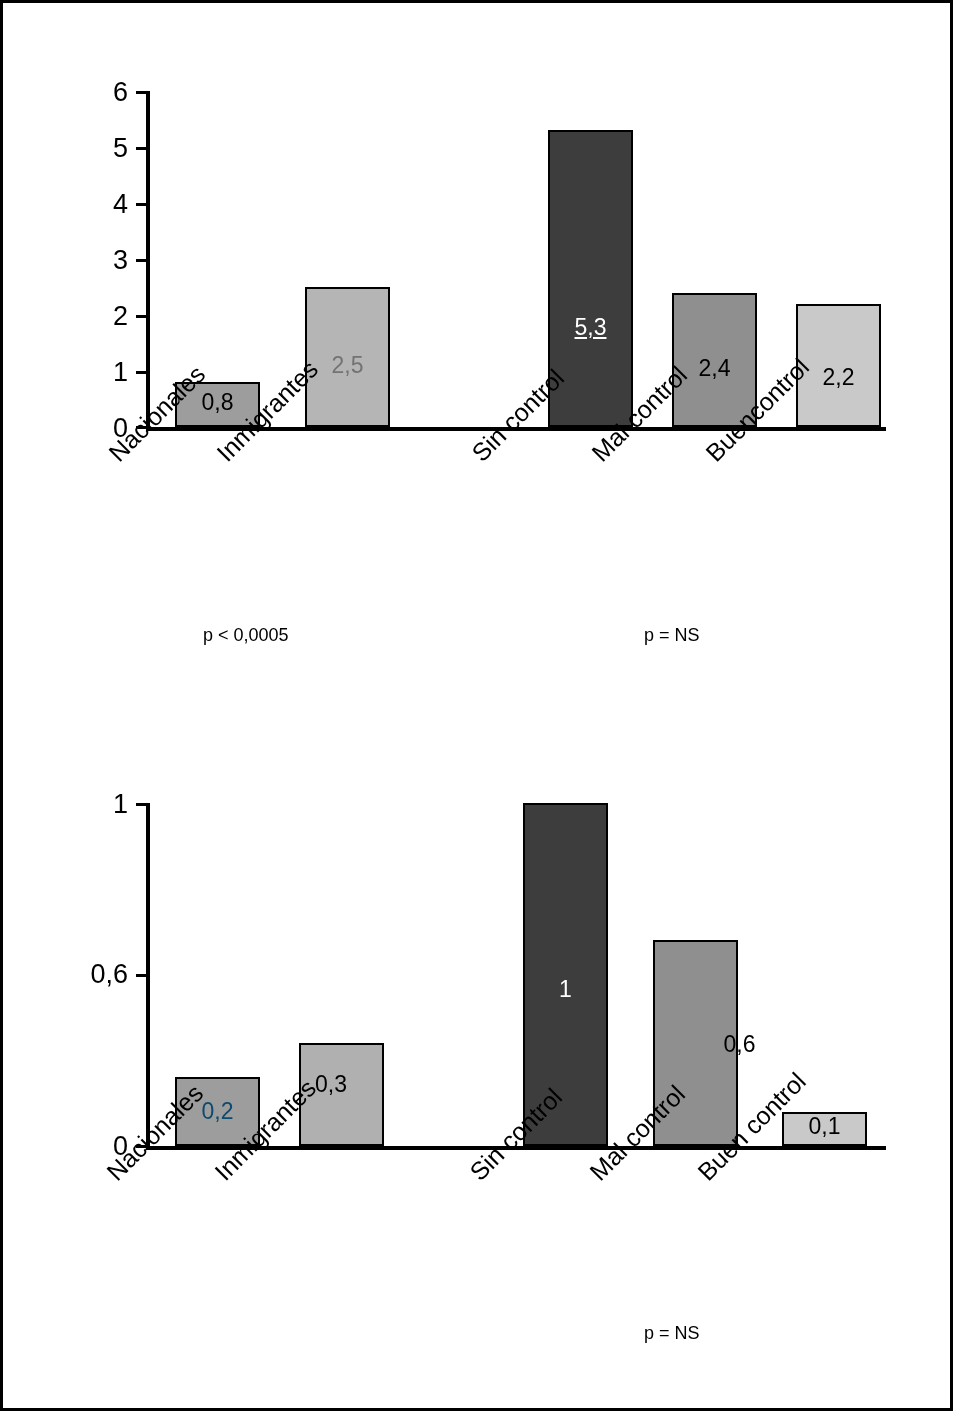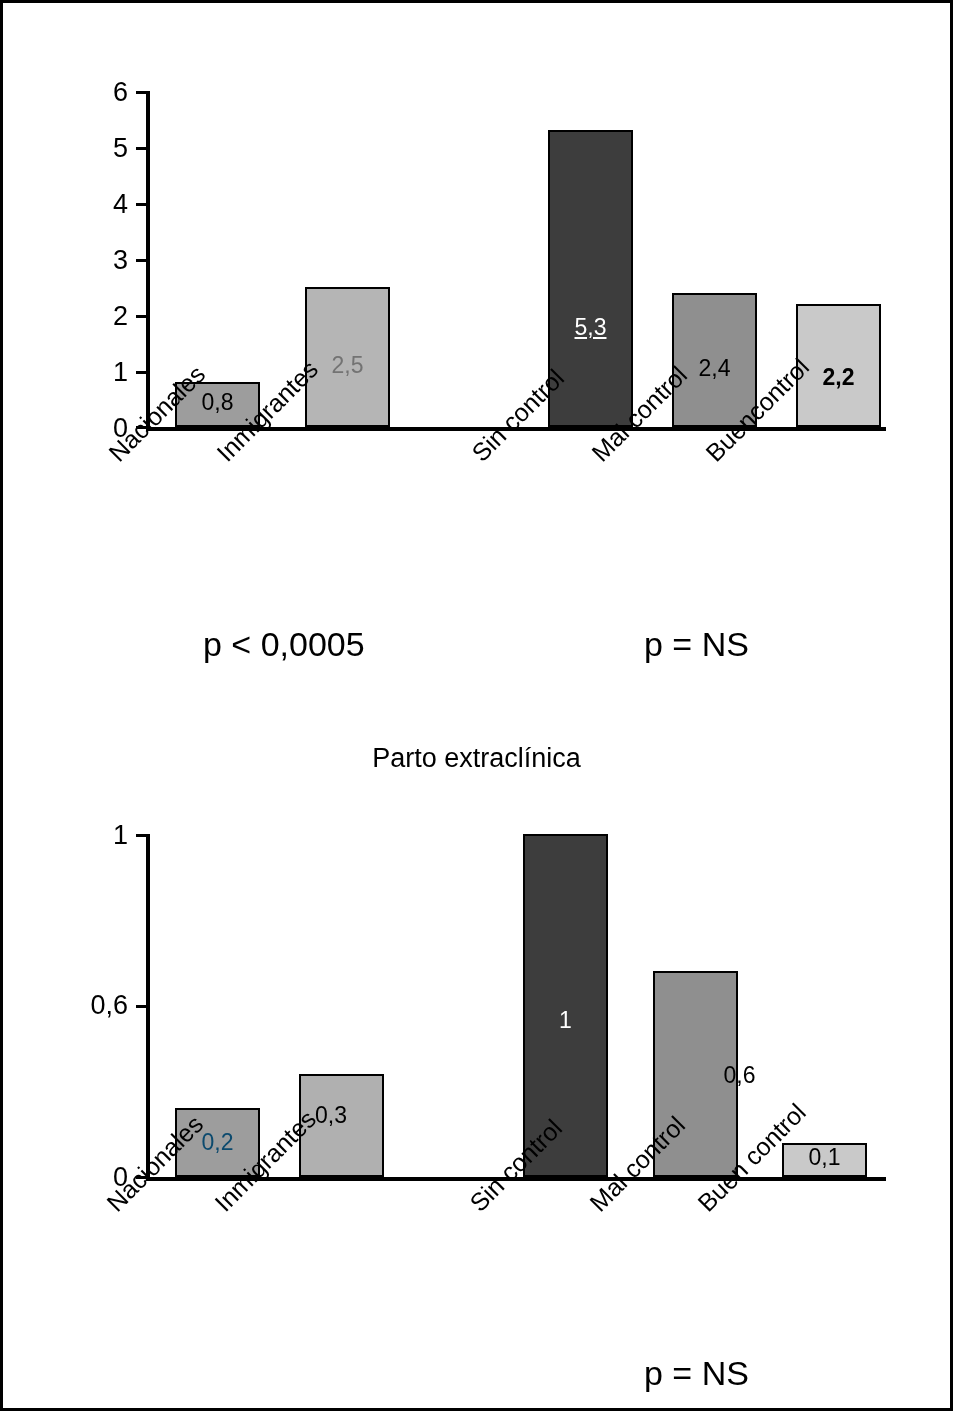--- a/index.html
+++ b/index.html
@@ -70,21 +70,21 @@
   }
   .cat-label {
     position: absolute;
     font-size: 25px;
     white-space: nowrap;
     transform-origin: left top;
     transform: rotate(-45deg);
   }
   .pnote {
     position: absolute;
-    font-size: 34px;
+    font-size: 18px;
     white-space: nowrap;
   }
 </style>
 </head>
 <body>
 
 <div id="page">
 
   <div class="chart-block" style="top:36px;">
 
@@ -117,37 +117,36 @@
       <div class="bar" style="left:302px; top:248px; width:85px; height:140px; background:#b5b5b5;"></div>
       <div class="bar-value" style="left:302px; top:315px; width:85px; color:#737373;">2,5</div>
 
       <div class="bar" style="left:545px; top:91px; width:85px; height:297px; background:#3d3d3d;"></div>
       <div class="bar-value" style="left:545px; top:277px; width:85px; color:#ffffff;text-decoration:underline;">5,3</div>
 
       <div class="bar" style="left:669px; top:254px; width:85px; height:134px; background:#8f8f8f;"></div>
       <div class="bar-value" style="left:669px; top:318px; width:85px; color:#000000;">2,4</div>
 
       <div class="bar" style="left:793px; top:265px; width:85px; height:123px; background:#c9c9c9;"></div>
-      <div class="bar-value" style="left:793px; top:327px; width:85px; color:#000000;font-weight:bold;">2,2</div>
+      <div class="bar-value" style="left:793px; top:327px; width:85px; color:#000000;">2,2</div>
 
       <div class="cat-label" style="left:100px; top:408px;">Nacionales</div>
       <div class="cat-label" style="left:208px; top:408px;">Inmigrantes</div>
       <div class="cat-label" style="left:463px; top:408px;">Sin control</div>
       <div class="cat-label" style="left:583px; top:408px;">Mal control</div>
       <div class="cat-label" style="left:697px; top:408px;">Buencontrol</div>
 
       <div class="pnote" style="left:200px; top:586px;">p &lt; 0,0005</div>
       <div class="pnote" style="left:641px; top:586px;">p = NS</div>
 
     </div>
   </div>
 
   <div class="chart-block" style="top:740px;">
 
-    <div class="chart-title">Parto extraclínica</div>
 
     <div class="plot-area" style="height:620px;">
 
       <div class="axis-line-y" style="left:143px; top:60px; height:345px;"></div>
 
       <div class="axis-line-x" style="left:143px; top:403px; width:740px;"></div>
 
       <div class="ytick-label" style="left:85px; top:48px; width:40px;">1</div>
       <div class="ytick-label" style="left:60px; top:218px; width:65px;">0,6</div>
       <div class="ytick-label" style="left:85px; top:390px; width:40px;">0</div>

